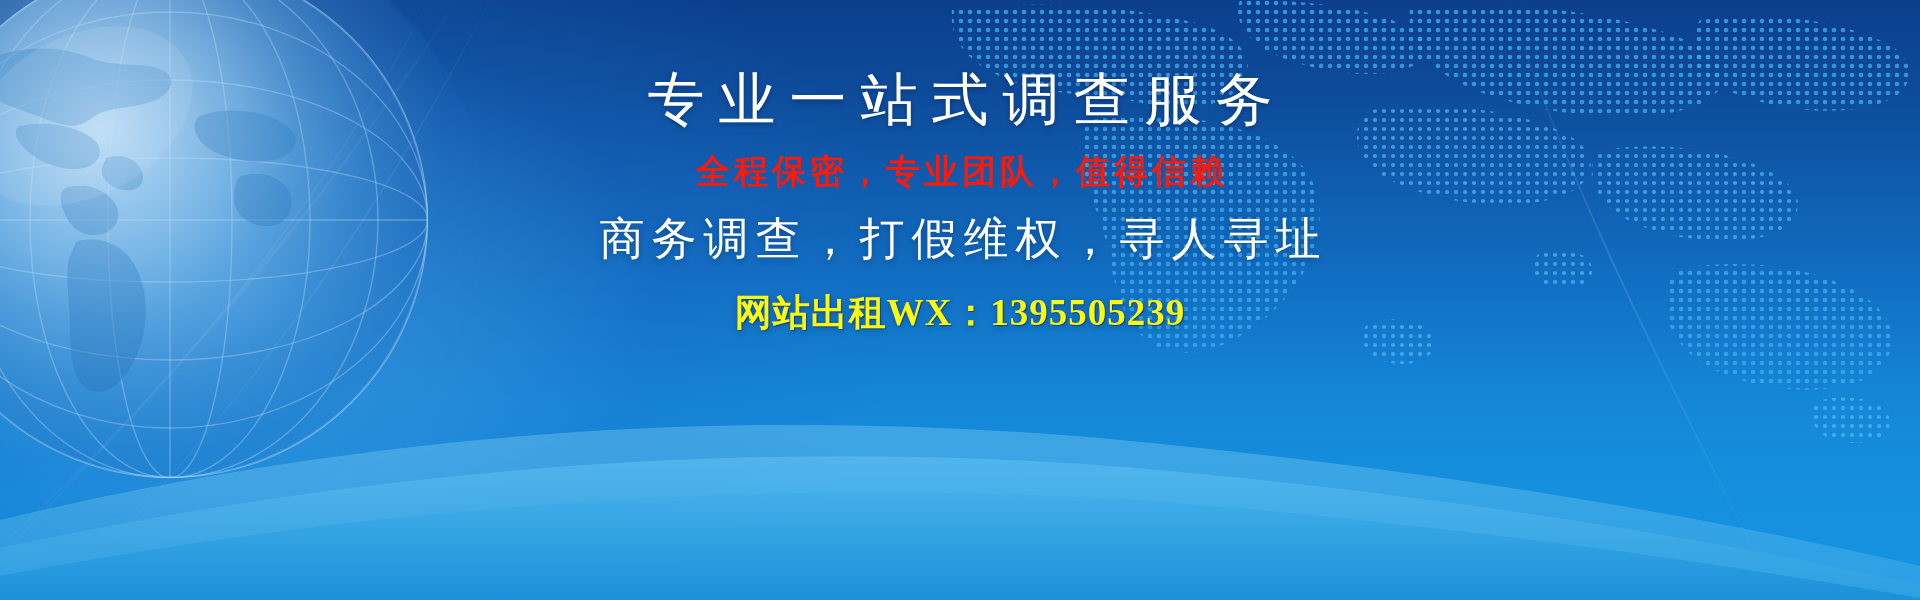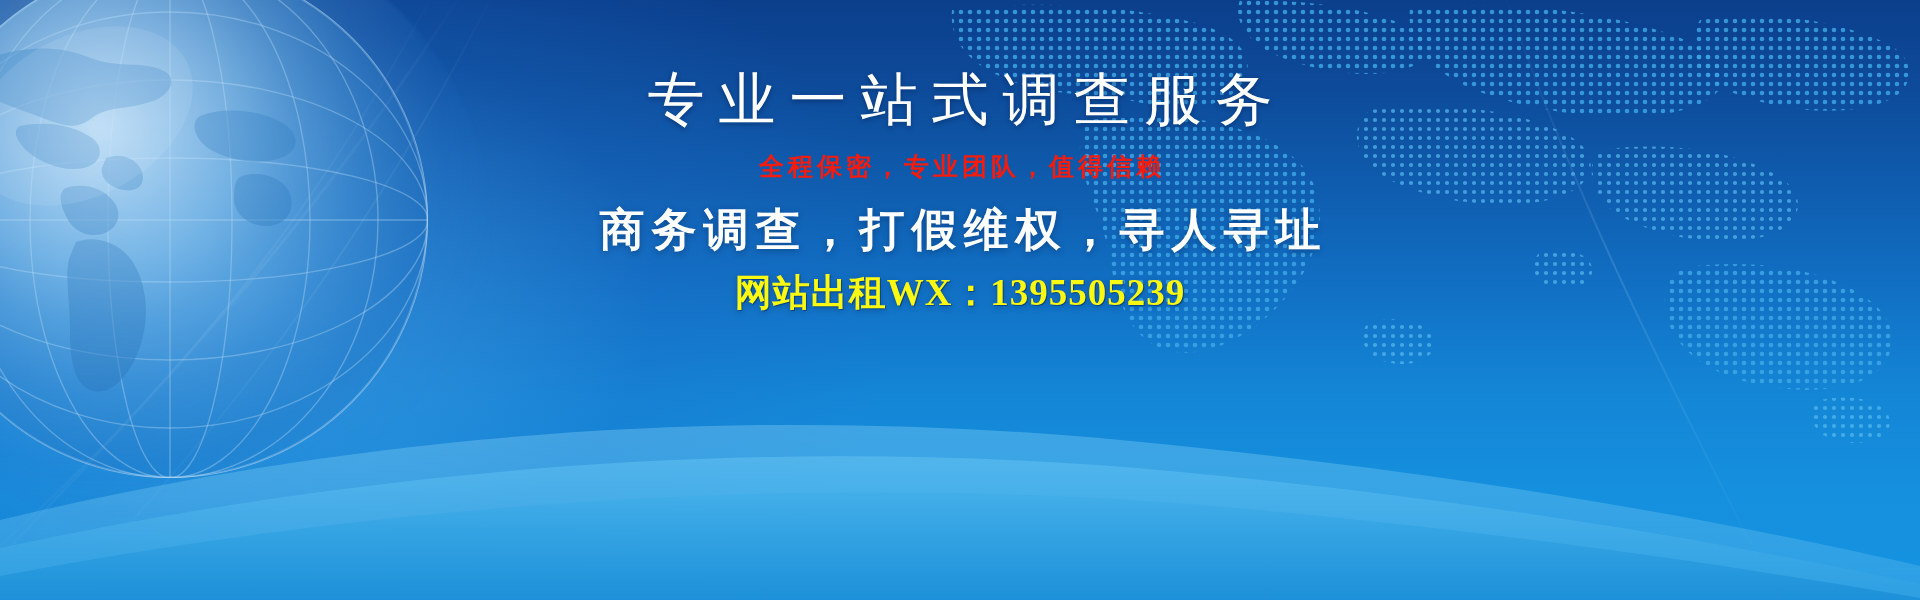--- a/index.html
+++ b/index.html
@@ -44,32 +44,32 @@
     padding-top:71px;box-sizing:border-box;
   }
   .headline{
     color:#ffffff;font-size:57px;line-height:1;font-weight:400;
     letter-spacing:14px;text-indent:14px;
     text-shadow:0 2px 5px rgba(0,25,70,.45);
     white-space:nowrap;
   }
   .subtitle{
     margin-top:26px;
-    color:#f61b0d;font-size:25px;line-height:1;font-weight:700;
+    color:#f61b0d;font-size:34px;line-height:1;font-weight:700;
     letter-spacing:4px;text-indent:4px;white-space:nowrap;
   }
   .service-line{
-    color:#ffffff;font-size:45px;line-height:1;font-weight:700;
+    color:#ffffff;font-size:45px;line-height:1;font-weight:400;
     letter-spacing:7px;text-indent:7px;white-space:nowrap;
     text-shadow:0 2px 6px rgba(0,30,80,.40);
   }
   .service-line.l1{margin-top:28px;}
   .service-line.l2{margin-top:18px;}
   .contact{
-    margin-top:22px;
+    margin-top:33px;
     font-family:"Liberation Serif","DejaVu Serif",serif;
     color:#fbf811;font-size:37px;line-height:1;font-weight:700;
     letter-spacing:1px;white-space:nowrap;
     text-shadow:1px 1px 0 rgba(0,40,95,.55), 0 2px 6px rgba(0,30,80,.35);
   }
 </style>
 </head>
 <body>
 
 <div id="banner">

